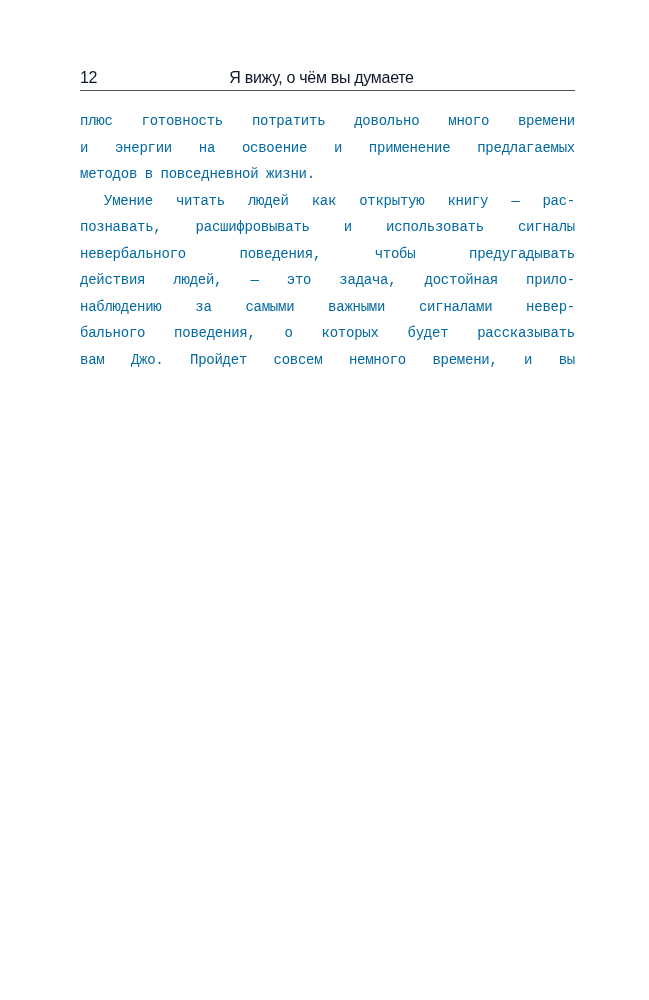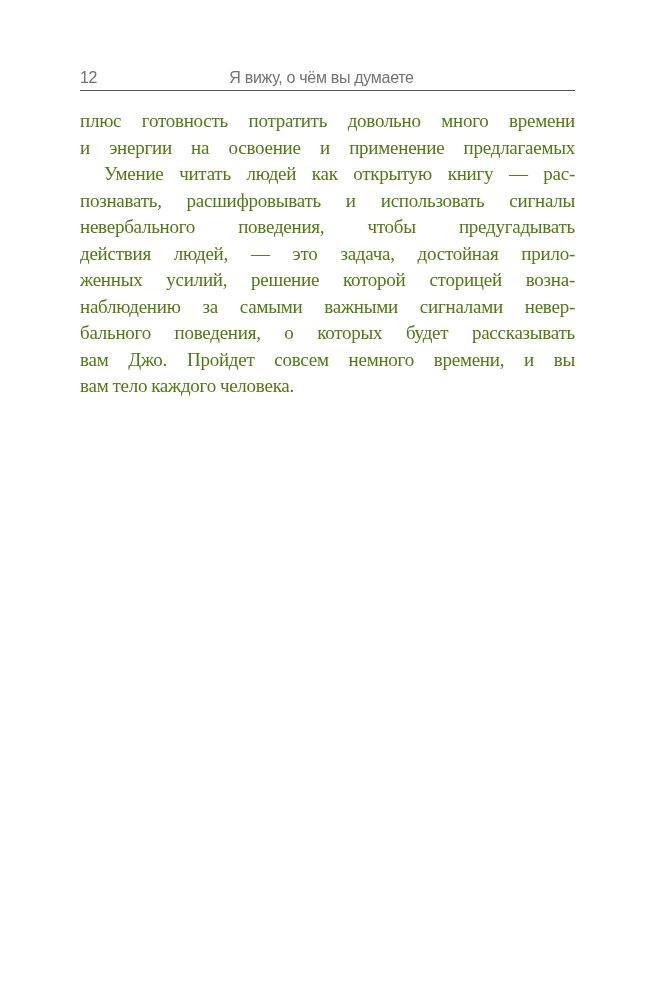--- a/index.html
+++ b/index.html
@@ -18,43 +18,43 @@
     left: 80px;
     top: 66px;
     width: 495px;
   }
   .running-head {
     position: relative;
     height: 24px;
     border-bottom: 1.5px solid #555;
     font-family: "Liberation Sans", sans-serif;
     font-size: 16px;
-    color: #737373;
+    color: #0f172a;
     transform-origin: left top;
   }
   .folio {
     position: absolute;
     left: 0;
     top: 3px;
     letter-spacing: -0.5px;
   }
   .head-title {
     position: absolute;
     left: 0;
     right: 12px;
     top: 3px;
     text-align: center;
     letter-spacing: -0.3px;
   }
   .body-text {
     margin-top: 17px;
-    font-family: Liberation Serif, serif;
-    font-size: 19px;
+    font-family: Liberation Mono, monospace;
+    font-size: 14px;
     line-height: 26.5px;
-    color: #4d7c0f;
+    color: #0369a1;
     text-align: justify;
     letter-spacing: -0.25px;
     word-spacing: -0.5px;
   }
   .line {
     display: block;
     text-align: justify;
     text-align-last: justify;
     white-space: nowrap;
     overflow: hidden;
@@ -72,26 +72,25 @@
 <div class="page">
   <div class="running-head">
     <span class="folio">12</span>
     <span class="head-title">Я вижу, о чём вы думаете</span>
   </div>
 
   <div class="body-text">
     <div>
       <span class="line">плюс готовность потратить довольно много времени</span>
       <span class="line">и энергии на освоение и применение предлагаемых</span>
+      <span class="line last">методов в повседневной жизни.</span>
     </div>
     <div>
       <span class="line indent">Умение читать людей как открытую книгу — рас-</span>
       <span class="line">познавать, расшифровывать и использовать сигналы</span>
       <span class="line">невербального поведения, чтобы предугадывать</span>
       <span class="line">действия людей, — это задача, достойная прило-</span>
-      <span class="line">женных усилий, решение которой сторицей возна-</span>
       <span class="line">наблюдению за самыми важными сигналами невер-</span>
       <span class="line">бального поведения, о которых будет рассказывать</span>
       <span class="line">вам Джо. Пройдет совсем немного времени, и вы</span>
-      <span class="line last">вам тело каждого человека.</span>
     </div>
   </div>
 </div>
 
 </body></html>

